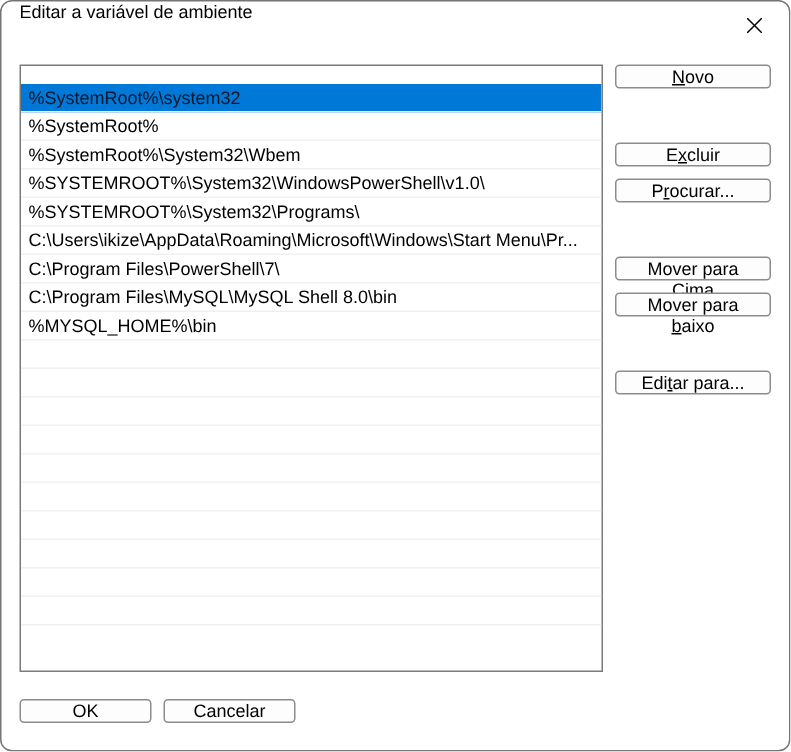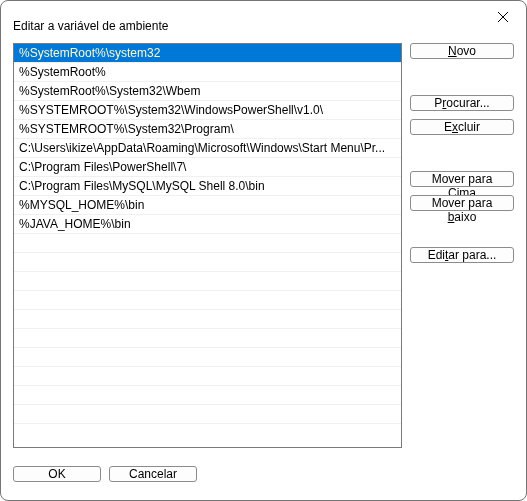--- a/index.html
+++ b/index.html
@@ -1,27 +1,27 @@
 <!DOCTYPE html>
 <html><head>
 <meta charset="utf-8">
 <style>
   * { box-sizing: border-box; }
   html, body { margin:0; padding:0; width:527px; height:501px; font-family:"Segoe UI",Tahoma,sans-serif; font-size:12px; background:#fff; color:#000; }
   .window { width:527px; height:501px; border:1px solid #757575; border-radius:8px; overflow:hidden; background:#fff; display:flex; flex-direction:column; }
-  .titlebar { height:32px; display:flex; align-items:flex-end; justify-content:space-between; padding-left:12px; }
+  .titlebar { height:32px; display:flex; align-items:flex-start; justify-content:space-between; padding-left:12px; }
   .title { font-size:12px; }
   .close-btn { width:46px; height:32px; display:flex; align-items:center; justify-content:center; background:transparent; border:none; }
   .close-btn svg { width:10px; height:10px; }
   .body { flex:1; display:flex; flex-direction:column; padding:10px 12px 12px 12px; }
   .main-row { flex:1; display:flex; gap:8px; min-height:0; }
   .listbox { flex:1; border:1px solid #7a7a7a; background:#fff; overflow:hidden; display:flex; flex-direction:column; }
   .listbox-inner { flex:1; overflow:auto; }
   .row { height:19px; line-height:19px; padding:0 5px; white-space:nowrap; overflow:hidden; text-overflow:ellipsis; border-bottom:1px solid #f0f0f0; font-size:12px; }
-  .row.selected { background:#0078d7; color:#fef9c3; }
+  .row.selected { background:#0078d7; color:#0f172a;margin-top:12px; }
   .side-col { width:104px; display:flex; flex-direction:column; gap:8px; }
   .spacer-sm { height:20px; }
   .spacer-md { height:20px; }
   button.win { height:16px; font-family:inherit; font-size:12px; background:#fdfdfd; border:1px solid #8c8c8c; border-radius:3px; padding:0 8px; cursor:default; }
   .bottom-row { height:40px; display:flex; align-items:center; gap:8px; padding-top:12px; }
   .bottom-row button.win { width:88px; }
   .underline-key { text-decoration:underline; }
 </style>
 </head>
 <body>
@@ -40,49 +40,48 @@
 
   <div class="body">
     <div class="main-row">
 
       <div class="listbox">
         <div class="listbox-inner" id="list-inner">
             <div class="row selected">%SystemRoot%\system32</div>
             <div class="row">%SystemRoot%</div>
             <div class="row">%SystemRoot%\System32\Wbem</div>
             <div class="row">%SYSTEMROOT%\System32\WindowsPowerShell\v1.0\</div>
-            <div class="row">%SYSTEMROOT%\System32\Program\</div>
+            <div class="row">%SYSTEMROOT%\System32\Programs\</div>
             <div class="row">C:\Users\ikize\AppData\Roaming\Microsoft\Windows\Start Menu\Pr...</div>
             <div class="row">C:\Program Files\PowerShell\7\</div>
             <div class="row">C:\Program Files\MySQL\MySQL Shell 8.0\bin</div>
             <div class="row">%MYSQL_HOME%\bin</div>
-            <div class="row">%JAVA_HOME%\bin</div>
             <div class="row"></div>
             <div class="row"></div>
             <div class="row"></div>
             <div class="row"></div>
             <div class="row"></div>
             <div class="row"></div>
             <div class="row"></div>
             <div class="row"></div>
             <div class="row"></div>
             <div class="row"></div>
           </div>
       </div>
 
       <div class="side-col">
         <button class="win">
           <span></span><span class="underline-key">N</span><span>ovo</span>
         </button>
         <div class="spacer-sm"></div>
         <button class="win">
-          <span>P</span><span class="underline-key">r</span><span>ocurar...</span>
+          <span>E</span><span class="underline-key">x</span><span>cluir</span>
         </button>
         <button class="win">
-          <span>E</span><span class="underline-key">x</span><span>cluir</span>
+          <span>P</span><span class="underline-key">r</span><span>ocurar...</span>
         </button>
         <div class="spacer-md"></div>
         <button class="win">
           <span>Mover para </span><span class="underline-key">C</span><span>ima</span>
         </button>
         <button class="win">
           <span>Mover para </span><span class="underline-key">b</span><span>aixo</span>
         </button>
         <div class="spacer-md"></div>
         <button class="win">

